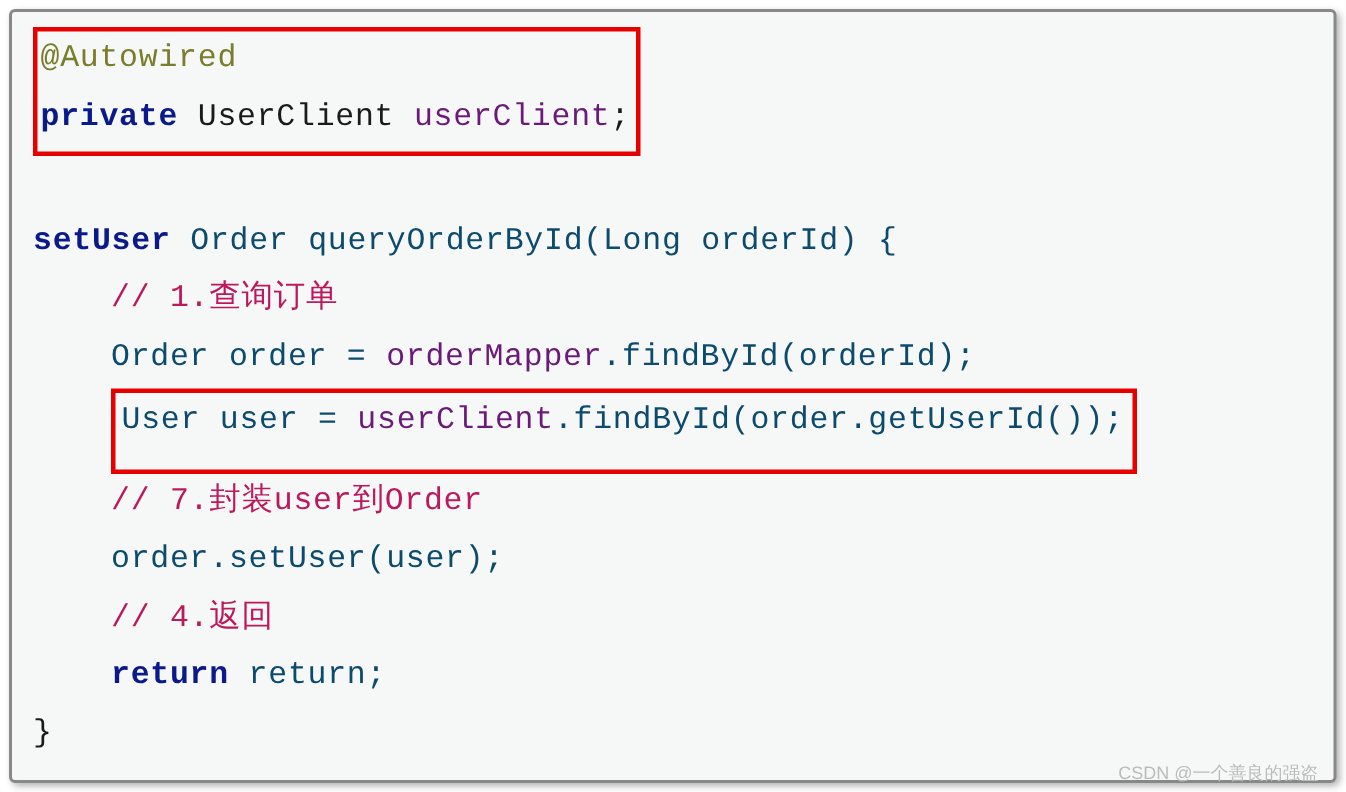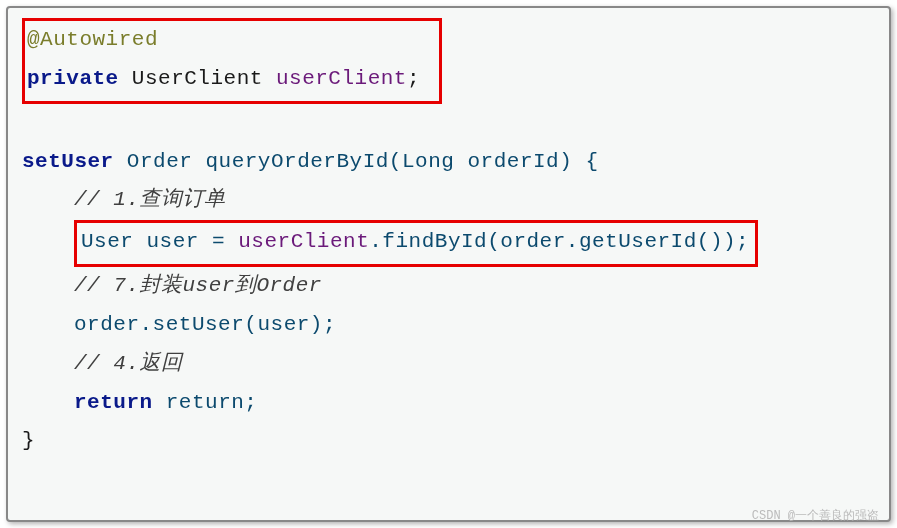--- a/index.html
+++ b/index.html
@@ -25,63 +25,64 @@
       font-size: 21px;
       line-height: 1.85;
       letter-spacing: 0.5px;
     }
     .line {
       white-space: pre;
     }
     .red-box-1 {
       border: 3px solid #e60000;
       display: inline-block;
-      padding: 0 19px 2px 2px;
+      padding: 0 4px 2px 2px;
       margin-top: 2px;
     }
     .red-box-2 {
       border: 3px solid #e60000;
       display: inline-block;
-      padding: 0 6px 2px 4px;
+      padding: 0 6px 12px 4px;
     }
     .indent { display: inline-block; width: 52px; }
     .annotation { color: #7a7d2b; }
     .keyword { color: #0a1a8a; font-weight: bold; margin-top: 41px; }
     .type { color: #1a1a1a; }
     .fieldvar { color: #6b1a7a; }
     .brace { color: #1a1a1a; }
     .semi { color: #1a1a1a; }
-    .comment { color: #404040; font-style: italic; }
+    .comment { color: #be185d; }
     .plain { color: #0c4a6e; }
     .watermark {
       position: absolute;
       bottom: 4px;
       right: 18px;
       font-size: 12px;
       color: #bbb;
-      font-family: Liberation Mono, monospace;
+      font-family: Liberation Sans, sans-serif;
     }
   </style>
 </head>
 <body>
 
 <div class="outer-border">
   <div class="code-container">
 
     <div class="red-box-1">
       <div class="line"><span class="annotation">@Autowired</span></div>
       <div class="line"><span class="keyword">private</span><span class="type"> UserClient </span><span class="fieldvar">userClient</span><span class="semi">;</span></div>
     </div>
 
     <div class="line">&nbsp;</div>
 
     <div class="line"><span class="keyword">setUser</span><span class="plain"> Order queryOrderById(Long orderId) {</span></div>
 
     <div class="line"><span class="indent"></span><span class="comment">// 1.查询订单</span></div>
 
+    <div class="line"><span class="indent"></span><span class="plain">Order order = </span><span class="fieldvar">orderMapper</span><span class="plain">.findById(orderId);</span></div>
 
 
     <div class="line"><span class="indent"></span><span class="red-box-2"><span class="plain">User user = </span><span class="fieldvar">userClient</span><span class="plain">.findById(order.getUserId());</span></span></div>
 
     <div class="line"><span class="indent"></span><span class="comment">// 7.封装user到Order</span></div>
 
     <div class="line"><span class="indent"></span><span class="plain">order.setUser(user);</span></div>
 
     <div class="line"><span class="indent"></span><span class="comment">// 4.返回</span></div>
 

